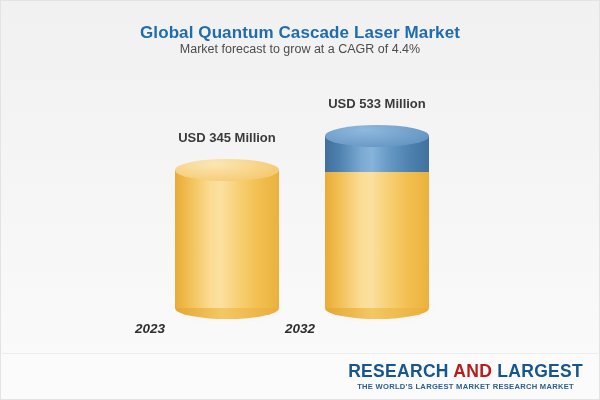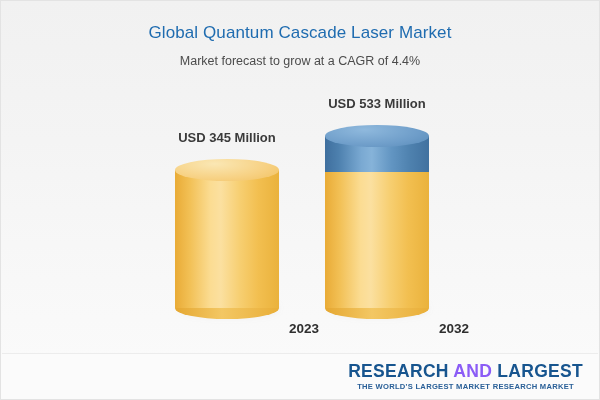--- a/index.html
+++ b/index.html
@@ -24,29 +24,29 @@
   }
 
   
   .title {
     position: absolute;
     left: 0;
     right: 0;
     top: 22px;
     text-align: center;
     font-size: 17px;
-    font-weight: normal;
+    font-weight: bold;
     color: #1f6cb0;
     letter-spacing: 0.1px;
   }
   .subtitle {
     position: absolute;
     left: 0;
     right: 0;
-    top: 53px;
+    top: 41px;
     text-align: center;
     font-size: 12.5px;
     color: #4c4c4c;
   }
 
   
   .plot {
     position: absolute;
     left: 0;
     top: 0;
@@ -72,24 +72,25 @@
     white-space: nowrap;
   }
   #value-label-2023 { top: 129px; }
   #value-label-2028 { top: 95px; }
 
   .year-label {
     position: absolute;
     left: -40px;
     width: 184px;
     top: 320px;
-    text-align: right;
+    text-align: left;
     font-size: 13.5px;
     font-weight: bold;
     color: #2f2f2f;
+    font-style: italic;
   }
 
   
   .cyl {
     position: absolute;
     left: 0;
     width: 104px;
   }
   .cyl-body {
     position: absolute;
@@ -176,21 +177,21 @@
     text-align: center;
   }
   .logo-main {
     font-size: 17.5px;
     font-weight: bold;
     letter-spacing: 0.3px;
     line-height: 1.05;
     white-space: nowrap;
   }
   .logo-word { color: #17558f; }
-  .logo-and { color: #8b5cf6; }
+  .logo-and { color: #b91c1c; }
   .logo-tagline {
     margin-top: 2px;
     font-size: 7.6px;
     font-weight: bold;
     letter-spacing: 0.28px;
     color: #2a6098;
     white-space: nowrap;
   }
 </style>
 </head>

